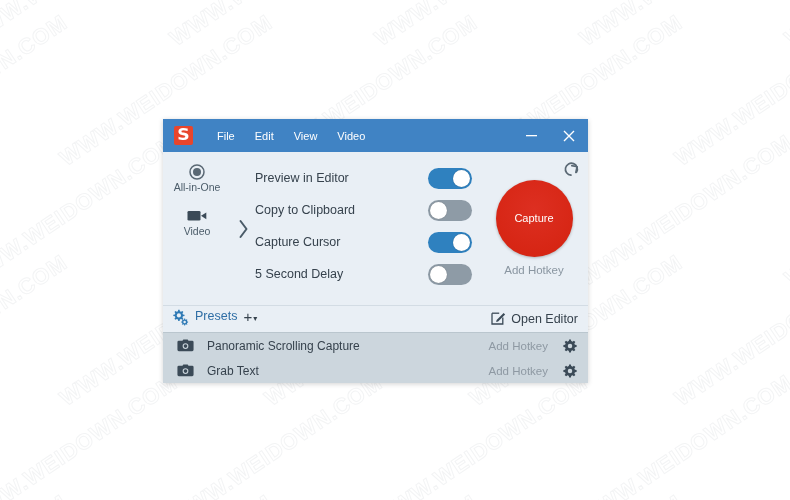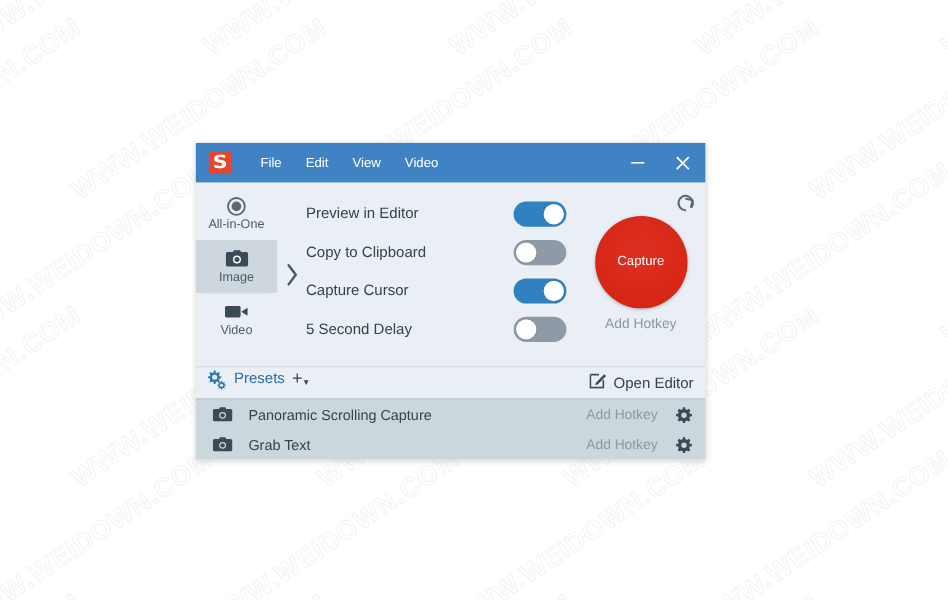--- a/index.html
+++ b/index.html
@@ -402,30 +402,20 @@
       <div class="side-item">
         <span class="side-icon">
           <svg width="16" height="16" viewBox="0 0 16 16">
             <circle cx="8" cy="8" r="7" fill="none" stroke="#5a6874" stroke-width="1.5"></circle>
             <circle cx="8" cy="8" r="4" fill="#5a6874"></circle>
           </svg>
         </span>
         <span class="side-label">All-in-One</span>
       </div>
 
-      <div class="side-item selected">
-        <span class="side-icon">
-          <svg width="19" height="15" viewBox="0 0 19 15">
-            <path d="M6 2 L7 0.5 L12 0.5 L13 2 L17.2 2 A1.6 1.6 0 0 1 18.8 3.6 L18.8 12.4 A1.6 1.6 0 0 1 17.2 14 L1.8 14 A1.6 1.6 0 0 1 0.2 12.4 L0.2 3.6 A1.6 1.6 0 0 1 1.8 2 Z" fill="#3b4a57"></path>
-            <circle cx="9.5" cy="8.2" r="3.3" fill="#ffffff"></circle>
-            <circle cx="9.5" cy="8.2" r="2.1" fill="#3b4a57"></circle>
-          </svg>
-        </span>
-        <span class="side-label">Image</span>
-      </div>
 
       <div class="side-item">
         <span class="side-icon">
           <svg width="20" height="13" viewBox="0 0 20 13">
             <rect x="0.5" y="2" width="13" height="9.5" rx="1.3" fill="#3b4a57"></rect>
             <path d="M14 6.8 L19.3 3.4 L19.3 10.2 Z" fill="#3b4a57"></path>
           </svg>
         </span>
         <span class="side-label">Video</span>
       </div>

